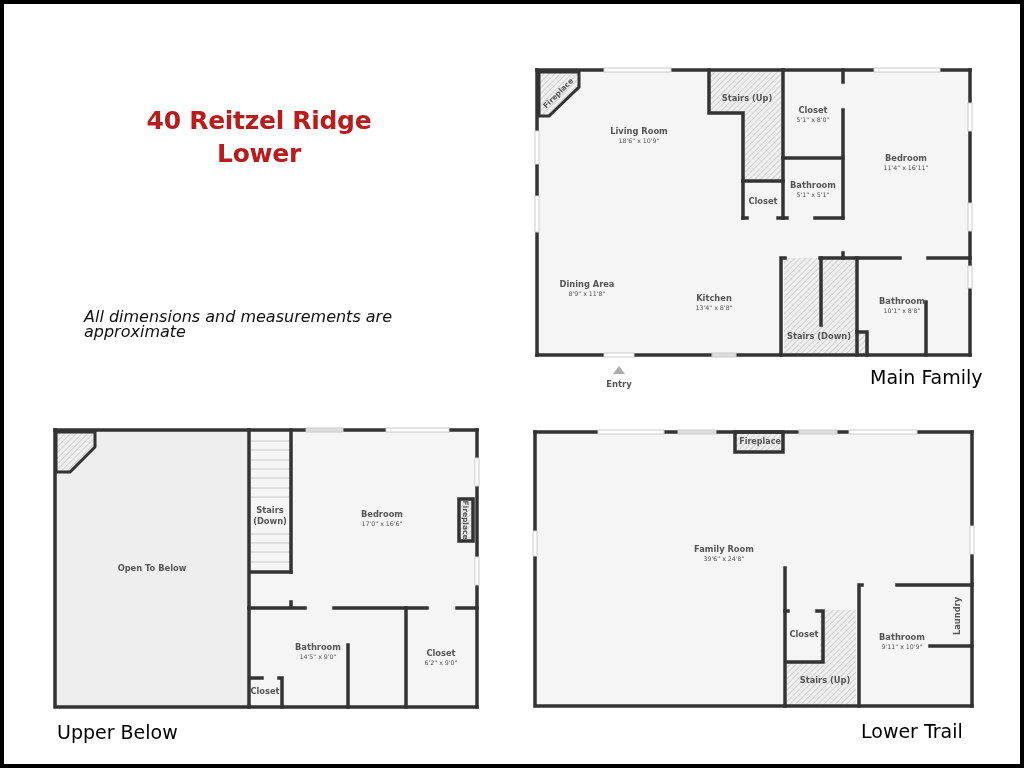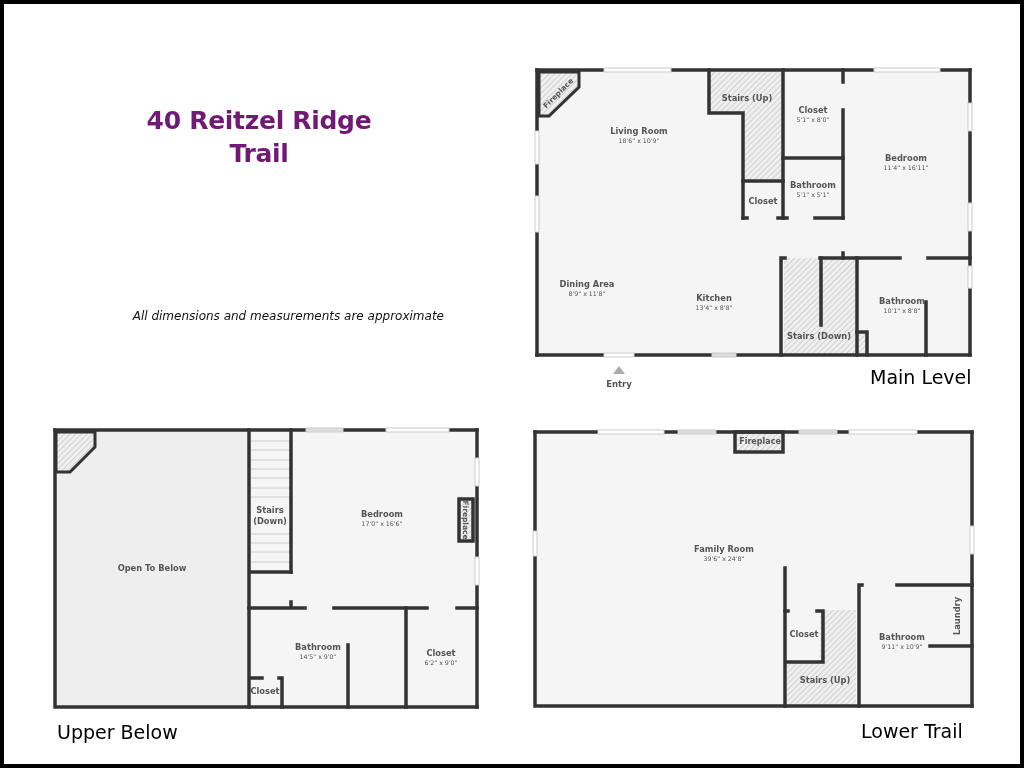--- a/index.html
+++ b/index.html
@@ -1,37 +1,37 @@
 <!DOCTYPE html>
 <html><head>
 <meta charset="utf-8">
 <style>
   html, body { margin:0; padding:0; background:#000; }
   body { width:1024px; height:768px; position:relative; overflow:hidden; font-family:"DejaVu Sans", sans-serif; }
   .page { position:absolute; left:4px; top:4px; width:1016px; height:760px; background:#fff; }
-  .title { position:absolute; left:95px; top:100px; width:320px; text-align:center; font-family:"DejaVu Sans", sans-serif; font-weight:bold; font-size:25px; line-height:33px; color:#701a75; letter-spacing:-0.3px; }
-  .disclaimer { position:absolute; left:80px; top:305px; width:360px; text-align:right; font-style:italic; font-size:12px; line-height:15px; color:#111; font-family:"DejaVu Sans", sans-serif; }
+  .title { position:absolute; left:95px; top:100px; width:320px; text-align:center; font-family:"DejaVu Sans", sans-serif; font-weight:bold; font-size:25px; line-height:33px; color:#b91c1c; letter-spacing:-0.3px; }
+  .disclaimer { position:absolute; left:80px; top:305px; width:360px; text-align:left; font-style:italic; font-size:16px; line-height:15px; color:#111; font-family:"DejaVu Sans", sans-serif; }
   .level-label { position:absolute; font-size:19px; color:#000; font-family:"DejaVu Sans", sans-serif; }
   svg.plan { position:absolute; left:0; top:0; }
   .rl { font-family:"DejaVu Sans", sans-serif; font-size:8.3px; font-weight:bold; fill:#555; text-anchor:middle; }
   .rd { font-family:"DejaVu Sans", sans-serif; font-size:6.3px; fill:#555; text-anchor:middle; }
   .entry { font-family:"DejaVu Sans", sans-serif; font-size:8.5px; font-weight:bold; fill:#555; text-anchor:middle; }
 </style>
 </head>
 <body>
 
 <div class="page">
   <div class="title">
     <div>40 Reitzel Ridge</div>
-    <div>Trail</div>
+    <div>Lower</div>
   </div>
   <div class="disclaimer">
     <div>All dimensions and measurements are approximate</div>
   </div>
-  <div class="level-label" style="left:866px; top:362px;">Main Level</div>
+  <div class="level-label" style="left:866px; top:362px;">Main Family</div>
   <div class="level-label" style="left:53px; top:717px;">Upper Below</div>
   <div class="level-label" style="left:857px; top:716px;">Lower Trail</div>
 </div>
 
 <svg class="plan" width="1024" height="768" viewBox="0 0 1024 768">
   <defs>
     <pattern id="hatch" patternUnits="userSpaceOnUse" width="4" height="4" patternTransform="rotate(45)">
       <rect width="4" height="4" fill="#efefef"></rect>
       <line x1="0" y1="0" x2="0" y2="4" stroke="#bdbdbd" stroke-width="1.2"></line>
     </pattern>

